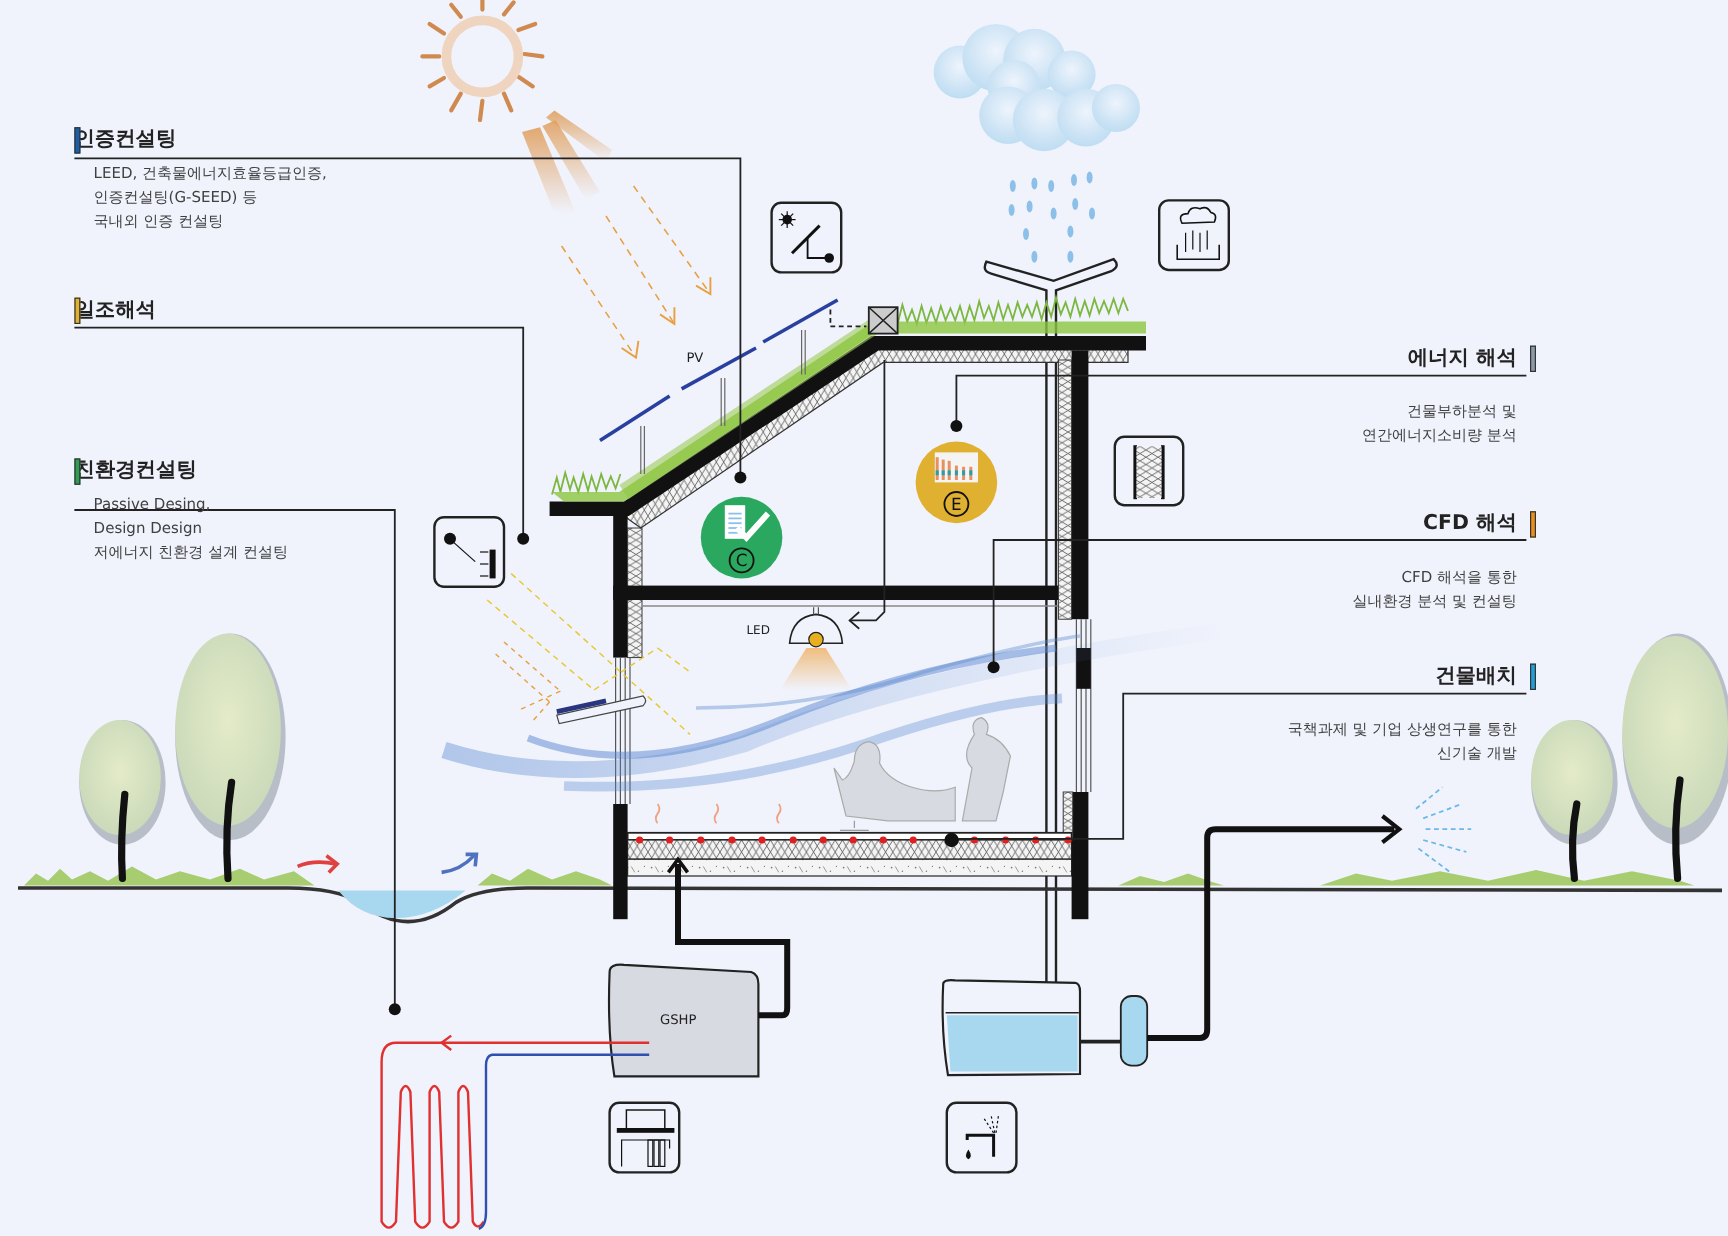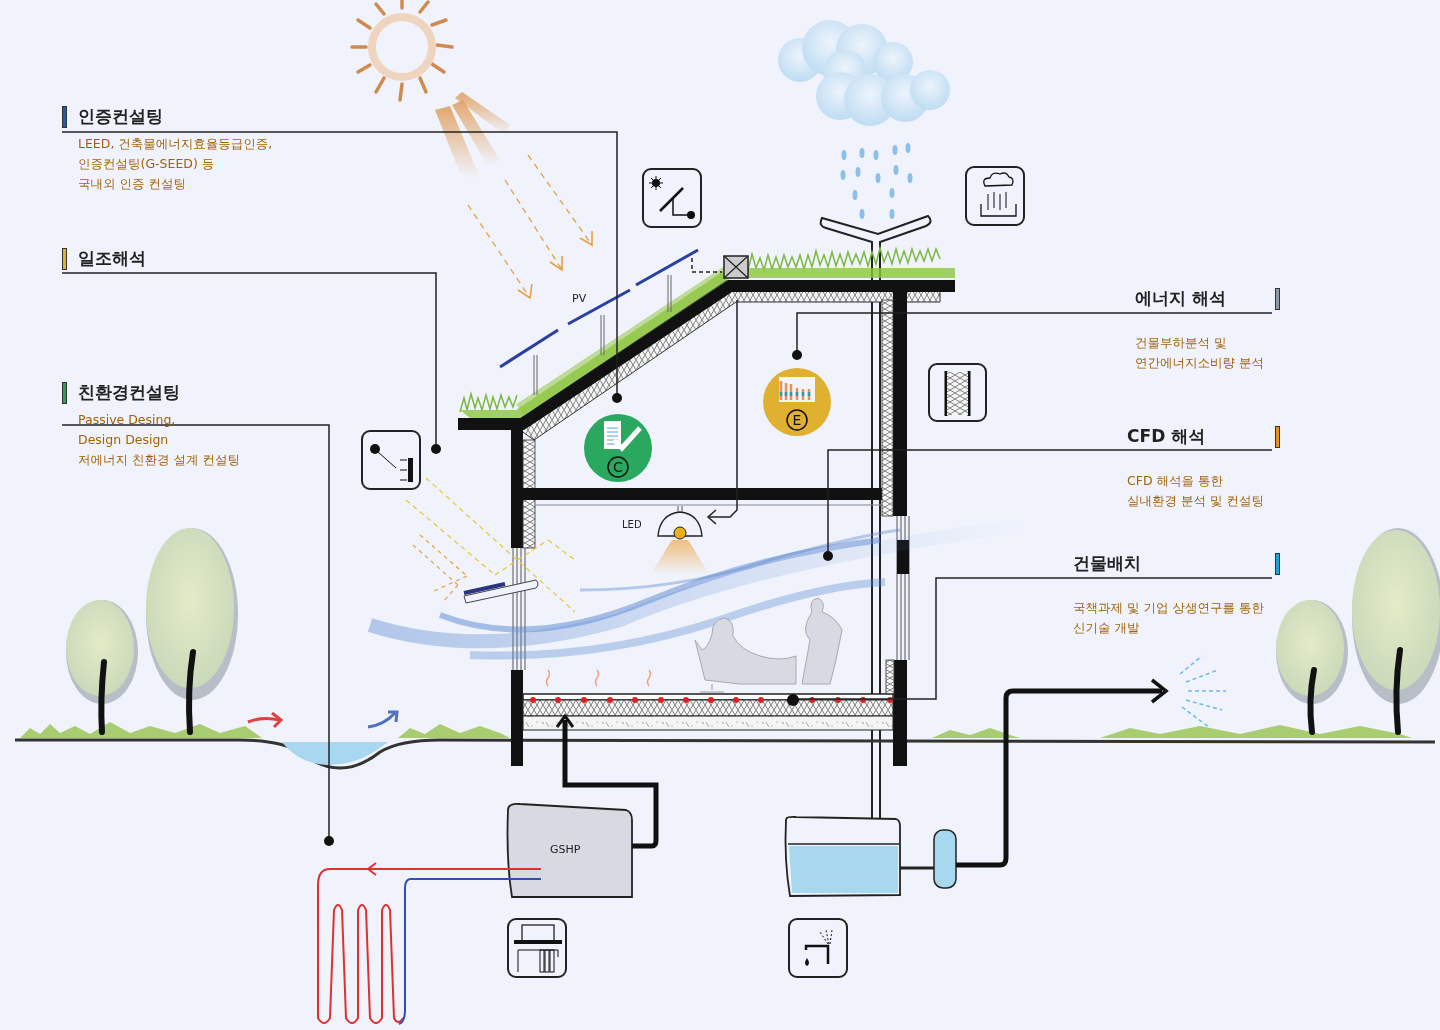--- a/index.html
+++ b/index.html
@@ -1,23 +1,23 @@
 <!DOCTYPE html>
 <html><head>
 <meta charset="utf-8">
 <style>
   html, body { margin:0; padding:0; }
   body { width:1440px; height:1030px; background:#f0f3fc; position:relative; overflow:hidden; font-family:"DejaVu Sans", sans-serif; color:#222; }
   #scene { position:absolute; left:0; top:0; }
   .label-block { position:absolute; }
   .label-title { font-size:17px; font-weight:bold; color:#222; line-height:20px; white-space:nowrap; }
-  .label-desc { font-size:12.5px; color:#a16207; line-height:20px; white-space:nowrap; }
-  .left .label-title { padding-left:16px; }
+  .label-desc { font-size:12.5px; color:#404040; line-height:20px; white-space:nowrap; }
+  .left .label-title { padding-left:0; }
   .left .label-desc { padding-left:16px; margin-top:8px; }
-  .right { text-align:left; }
+  .right { text-align:right; }
   .right .label-title { padding-right:16px; }
   .right .label-desc { padding-right:16px; margin-top:25px; }
   .bar { position:absolute; top:0; width:5px; height:22px; border:1px solid #333; box-sizing:border-box; }
   .left .bar { left:0; }
   .right .bar { right:0; }
   .svgtext { font-family:"DejaVu Sans", sans-serif; }
 </style>
 </head>
 <body>
 

